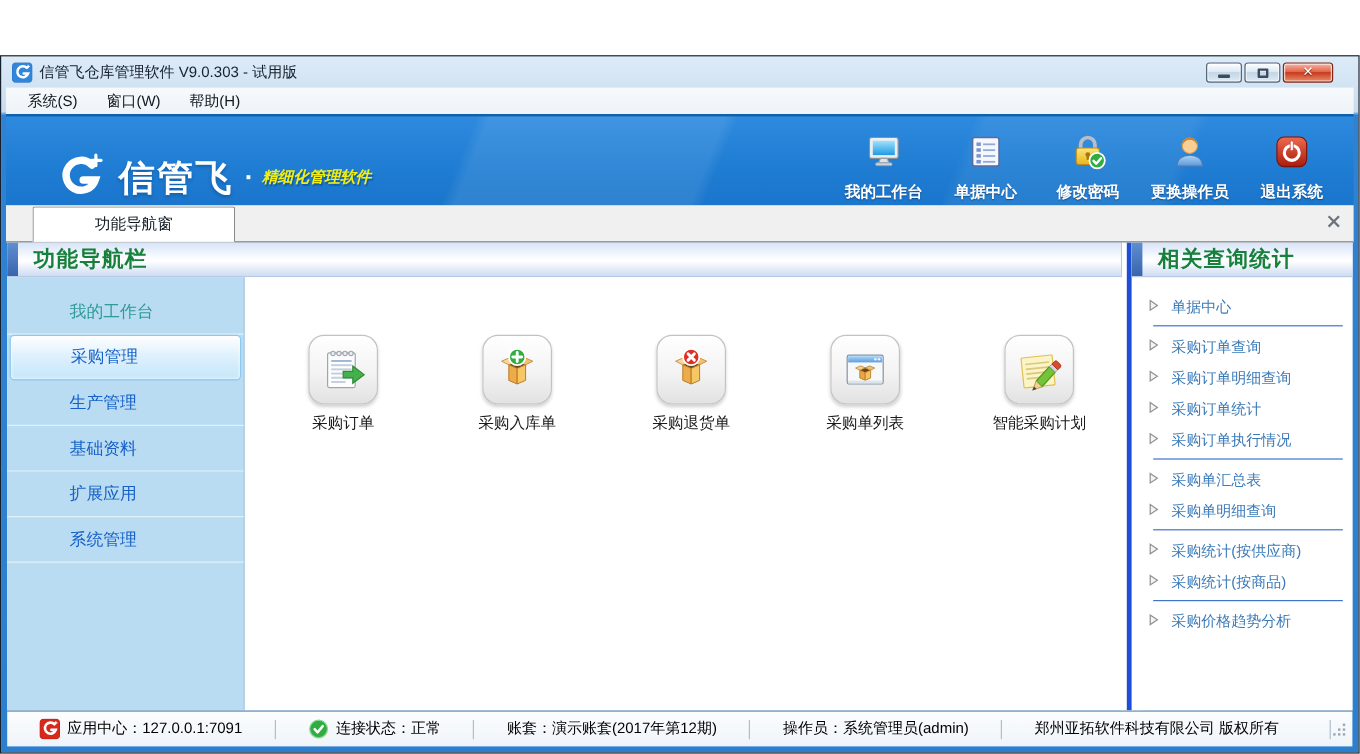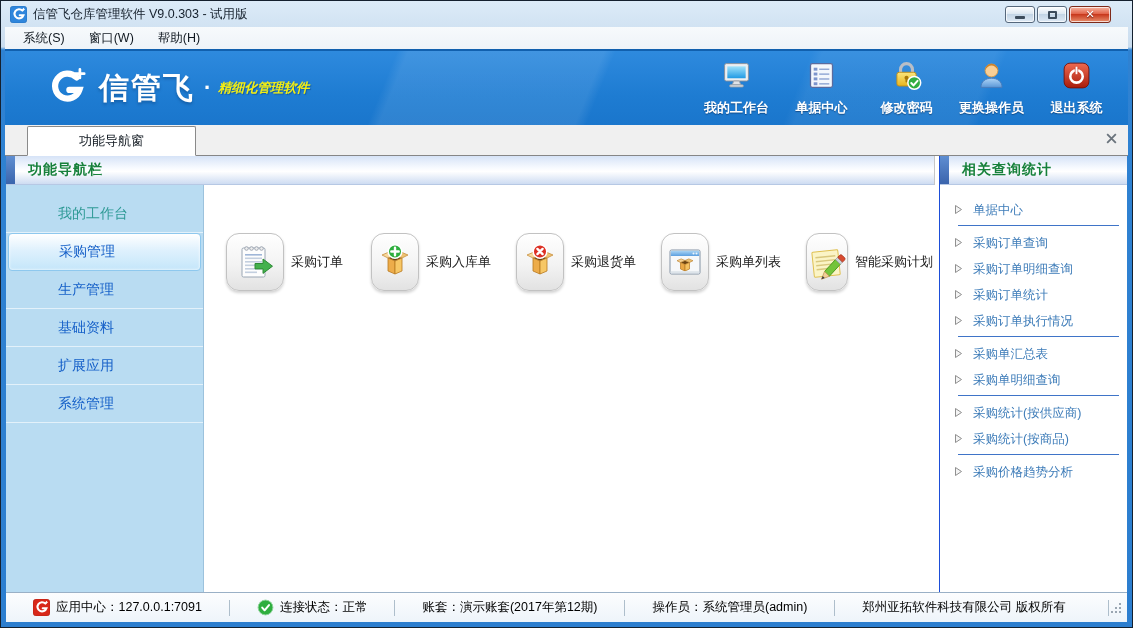--- a/index.html
+++ b/index.html
@@ -1,19 +1,19 @@
 <!DOCTYPE html>
 <html><head>
 <meta charset="utf-8">
 <style>
   * { margin:0; padding:0; box-sizing:border-box; }
   html,body { width:1133px; height:628px; overflow:hidden; font-family:"Liberation Sans","DejaVu Sans",sans-serif; }
   .frame { position:absolute; inset:0; border:1px solid #14202e;
     background:linear-gradient(180deg,#dcebf8 0,#c9dcee 46px,#2f82d2 49px,#2c7ecf 100%);
-    display:flex; flex-direction:column; padding:1px 5px 5px 5px; }
+    display:flex; flex-direction:column; padding:1px 5px 5px 5px;margin-top:46px; }
 
   
   .titlebar { height:25px; display:flex; align-items:center; gap:6px; padding:0 4px; }
   .appicon { width:17px; height:17px; display:inline-flex; }
   .title { font-size:12.5px; color:#15202c; white-space:nowrap; }
   .winbtns { margin-left:auto; display:flex; gap:2px; padding-right:12px; }
   .wbtn { height:17px; border:1px solid #56687c; border-radius:3px; display:flex; align-items:center; justify-content:center;
     background:linear-gradient(180deg,#fdfeff,#dde8f2 45%,#c3d5e6 50%,#dfeaf5); box-shadow:inset 0 0 0 1px rgba(255,255,255,.7); cursor:pointer; }
   .wbtn.min,.wbtn.max { width:30px; }
   .wbtn.close { width:42px; border-color:#7e2a1a;
@@ -22,21 +22,21 @@
   .glyph-max { width:9px; height:8px; border:2px solid #3c4c5c; border-radius:1px; background:transparent; }
   .glyph-close { color:#fff; font-size:11px; font-weight:bold; text-shadow:0 1px 1px rgba(90,10,0,.8); line-height:1; }
 
   
   .menubar { height:22px; display:flex; align-items:center; gap:4px; padding:0 8px;
     background:linear-gradient(180deg,#f7fafc,#eef3f8); margin:0 -1px; }
   .menu-item { font-size:12.5px; color:#101820; padding:14px 10px; cursor:pointer; white-space:nowrap; }
 
   
   .banner { height:76px; border-top:2px solid #1160ae; position:relative;
-    background:linear-gradient(180deg,#2e8ade,#1e7cd2 60%,#1a76cc); display:flex; align-items:center; margin:0 -1px; }
+    background:linear-gradient(180deg,#2e8ade,#1e7cd2 60%,#1a76cc); display:flex; align-items:flex-end; margin:0 -1px; }
   .banner::after { content:""; position:absolute; inset:0; pointer-events:none;
     background:linear-gradient(112deg,rgba(255,255,255,0) 34%,rgba(255,255,255,.09) 35%,rgba(255,255,255,.09) 52%,rgba(255,255,255,0) 53%,rgba(255,255,255,0) 70%,rgba(255,255,255,.06) 71%,rgba(255,255,255,.06) 86%,rgba(255,255,255,0) 87%); }
   .brand { display:flex; align-items:center; margin-left:38px; z-index:1; }
   .brand-name { font-size:30px; font-weight:bold; color:#fff; letter-spacing:2px; margin-left:10px; text-shadow:0 2px 3px rgba(0,40,90,.35); white-space:nowrap; }
   .brand-dot { color:#fff; font-weight:bold; font-size:22px; margin:0 7px 0 9px; }
   .slogan { font-size:13px; font-weight:bold; font-style:italic; color:#f2ee14; text-shadow:1px 1px 1px rgba(0,40,90,.4); white-space:nowrap; }
   .banner-toolbar { margin-left:auto; margin-right:10px; display:flex; gap:2px; z-index:1; }
   .tbtn { width:83px; display:flex; flex-direction:column; align-items:center; gap:3px; cursor:pointer; padding:2px 0; }
   .tlabel { font-size:13px; font-weight:bold; color:#fff; text-shadow:0 1px 1px rgba(0,30,70,.5); white-space:nowrap; }
 
@@ -44,38 +44,38 @@
   .tabstrip { height:31px; background:#f0f0f0; border-bottom:1px solid #868686; display:flex; align-items:flex-end; margin:0 -1px; position:relative; }
   .tab { position:relative; bottom:-1px; margin-left:22px; width:169px; height:30px; background:#fff;
     border:1px solid #8a8a8a; border-bottom:1px solid #fff; border-radius:2px 2px 0 0;
     font-size:13px; color:#101820; display:flex; align-items:center; justify-content:center; cursor:pointer; white-space:nowrap; }
   .tab-close { position:absolute; right:10px; top:7px; cursor:pointer; display:flex; }
 
   
   .content-row { flex:1; display:flex; min-height:0; background:#fff; }
   .left-main-col { width:929px; display:flex; flex-direction:column; border-right:1px solid #c6c6c6; }
   .vgap { width:4px; background:#fff; }
-  .right-col { flex:1; display:flex; flex-direction:column; border-left:1px solid #1d4ed8; background:#fff; }
+  .right-col { flex:1; display:flex; flex-direction:column; border-left:4px solid #1d4ed8; background:#fff; }
   .panel-head { height:29px; flex:none; display:flex; align-items:center;
     background:linear-gradient(180deg,#d6e3f7,#f7faff 42%,#ffffff 55%,#cedcf2); border-bottom:1px solid #b6c8e4; }
   .accent { width:9px; height:100%; background:linear-gradient(180deg,#5f8ed2,#3a64ac); flex:none; }
-  .phead-text { margin-left:13px; font-size:14px; font-weight:bold; color:#17813b; letter-spacing:1px; white-space:nowrap; }
+  .phead-text { margin-left:13px; font-size:18px; font-weight:bold; color:#17813b; letter-spacing:1px; white-space:nowrap; }
 
   .lm-body { flex:1; display:flex; min-height:0; }
   
   .sidebar { width:198px; flex:none; background:#b9dcf2; border-right:1px solid #9cc2dd; padding-top:10px; }
   .side-item { height:38px; display:flex; align-items:center; padding-left:52px; font-size:14px; color:#1660c8;
     border-bottom:1px solid rgba(255,255,255,.6); cursor:pointer; white-space:nowrap; }
   .side-item.c-teal { color:#2f9a96; }
   .side-item.selected { margin:0 2px; border:1px solid #8ec8ee; border-radius:4px; padding-left:50px;
     background:linear-gradient(180deg,#ffffff,#dff1fd 45%,#c4e6fa); box-shadow:inset 0 0 3px #fff; }
 
   
   .main-area { flex:1; background:#fff; padding:48px 0 0 22px; display:flex; align-items:flex-start; }
-  .shortcut { width:120px; margin-right:25px; display:flex; flex-direction:row; align-items:center; gap:7px; cursor:pointer; }
+  .shortcut { width:120px; margin-right:25px; display:flex; flex-direction:column; align-items:center; gap:7px; cursor:pointer; }
   .sc-btn { width:58px; height:58px; border:1px solid #c2c2c2; border-radius:13px;
     background:linear-gradient(180deg,#ffffff,#f3f3f3 55%,#e2e2e2); box-shadow:0 2px 3px rgba(0,0,0,.18), inset 0 1px 0 #fff;
     display:flex; align-items:center; justify-content:center; }
   .sc-label { font-size:13px; color:#1a1a1a; white-space:nowrap; }
 
   
   .right-body { flex:1; padding-top:12px; }
   .rp-item { height:26px; display:flex; align-items:center; gap:10px; padding-left:14px; cursor:pointer; }
   .rp-text { font-size:12.5px; color:#3c7bb8; white-space:nowrap; }
   .rp-sep { height:1px; background:#3f74c8; margin:2px 8px 4px 18px; }

